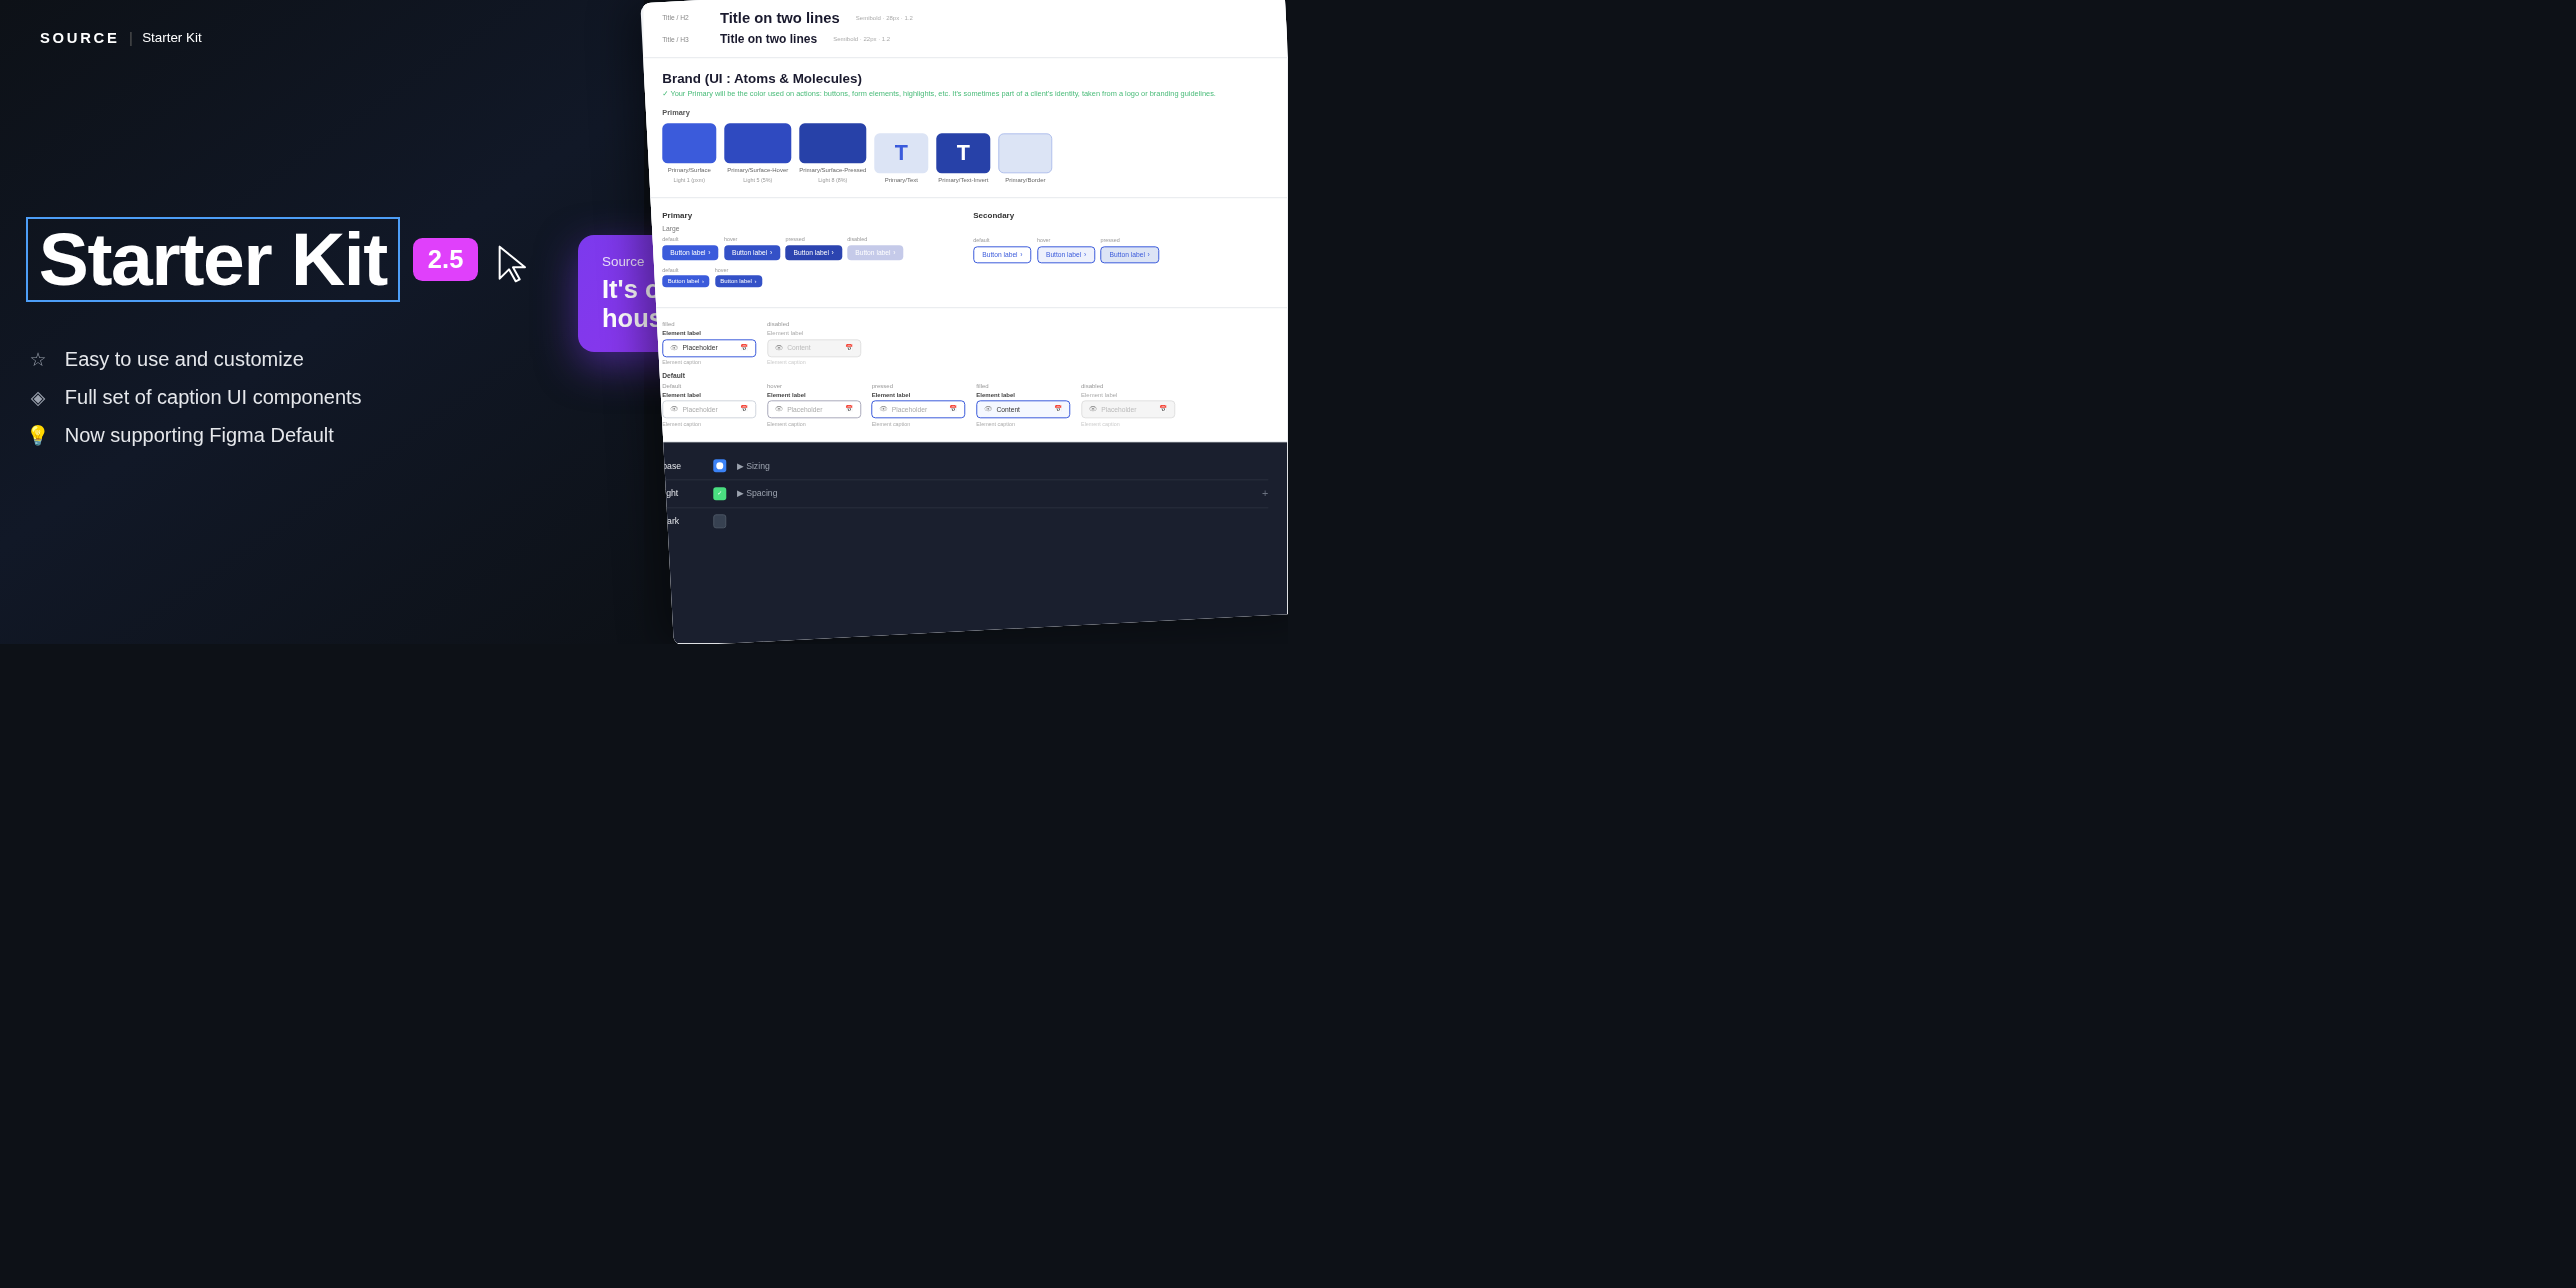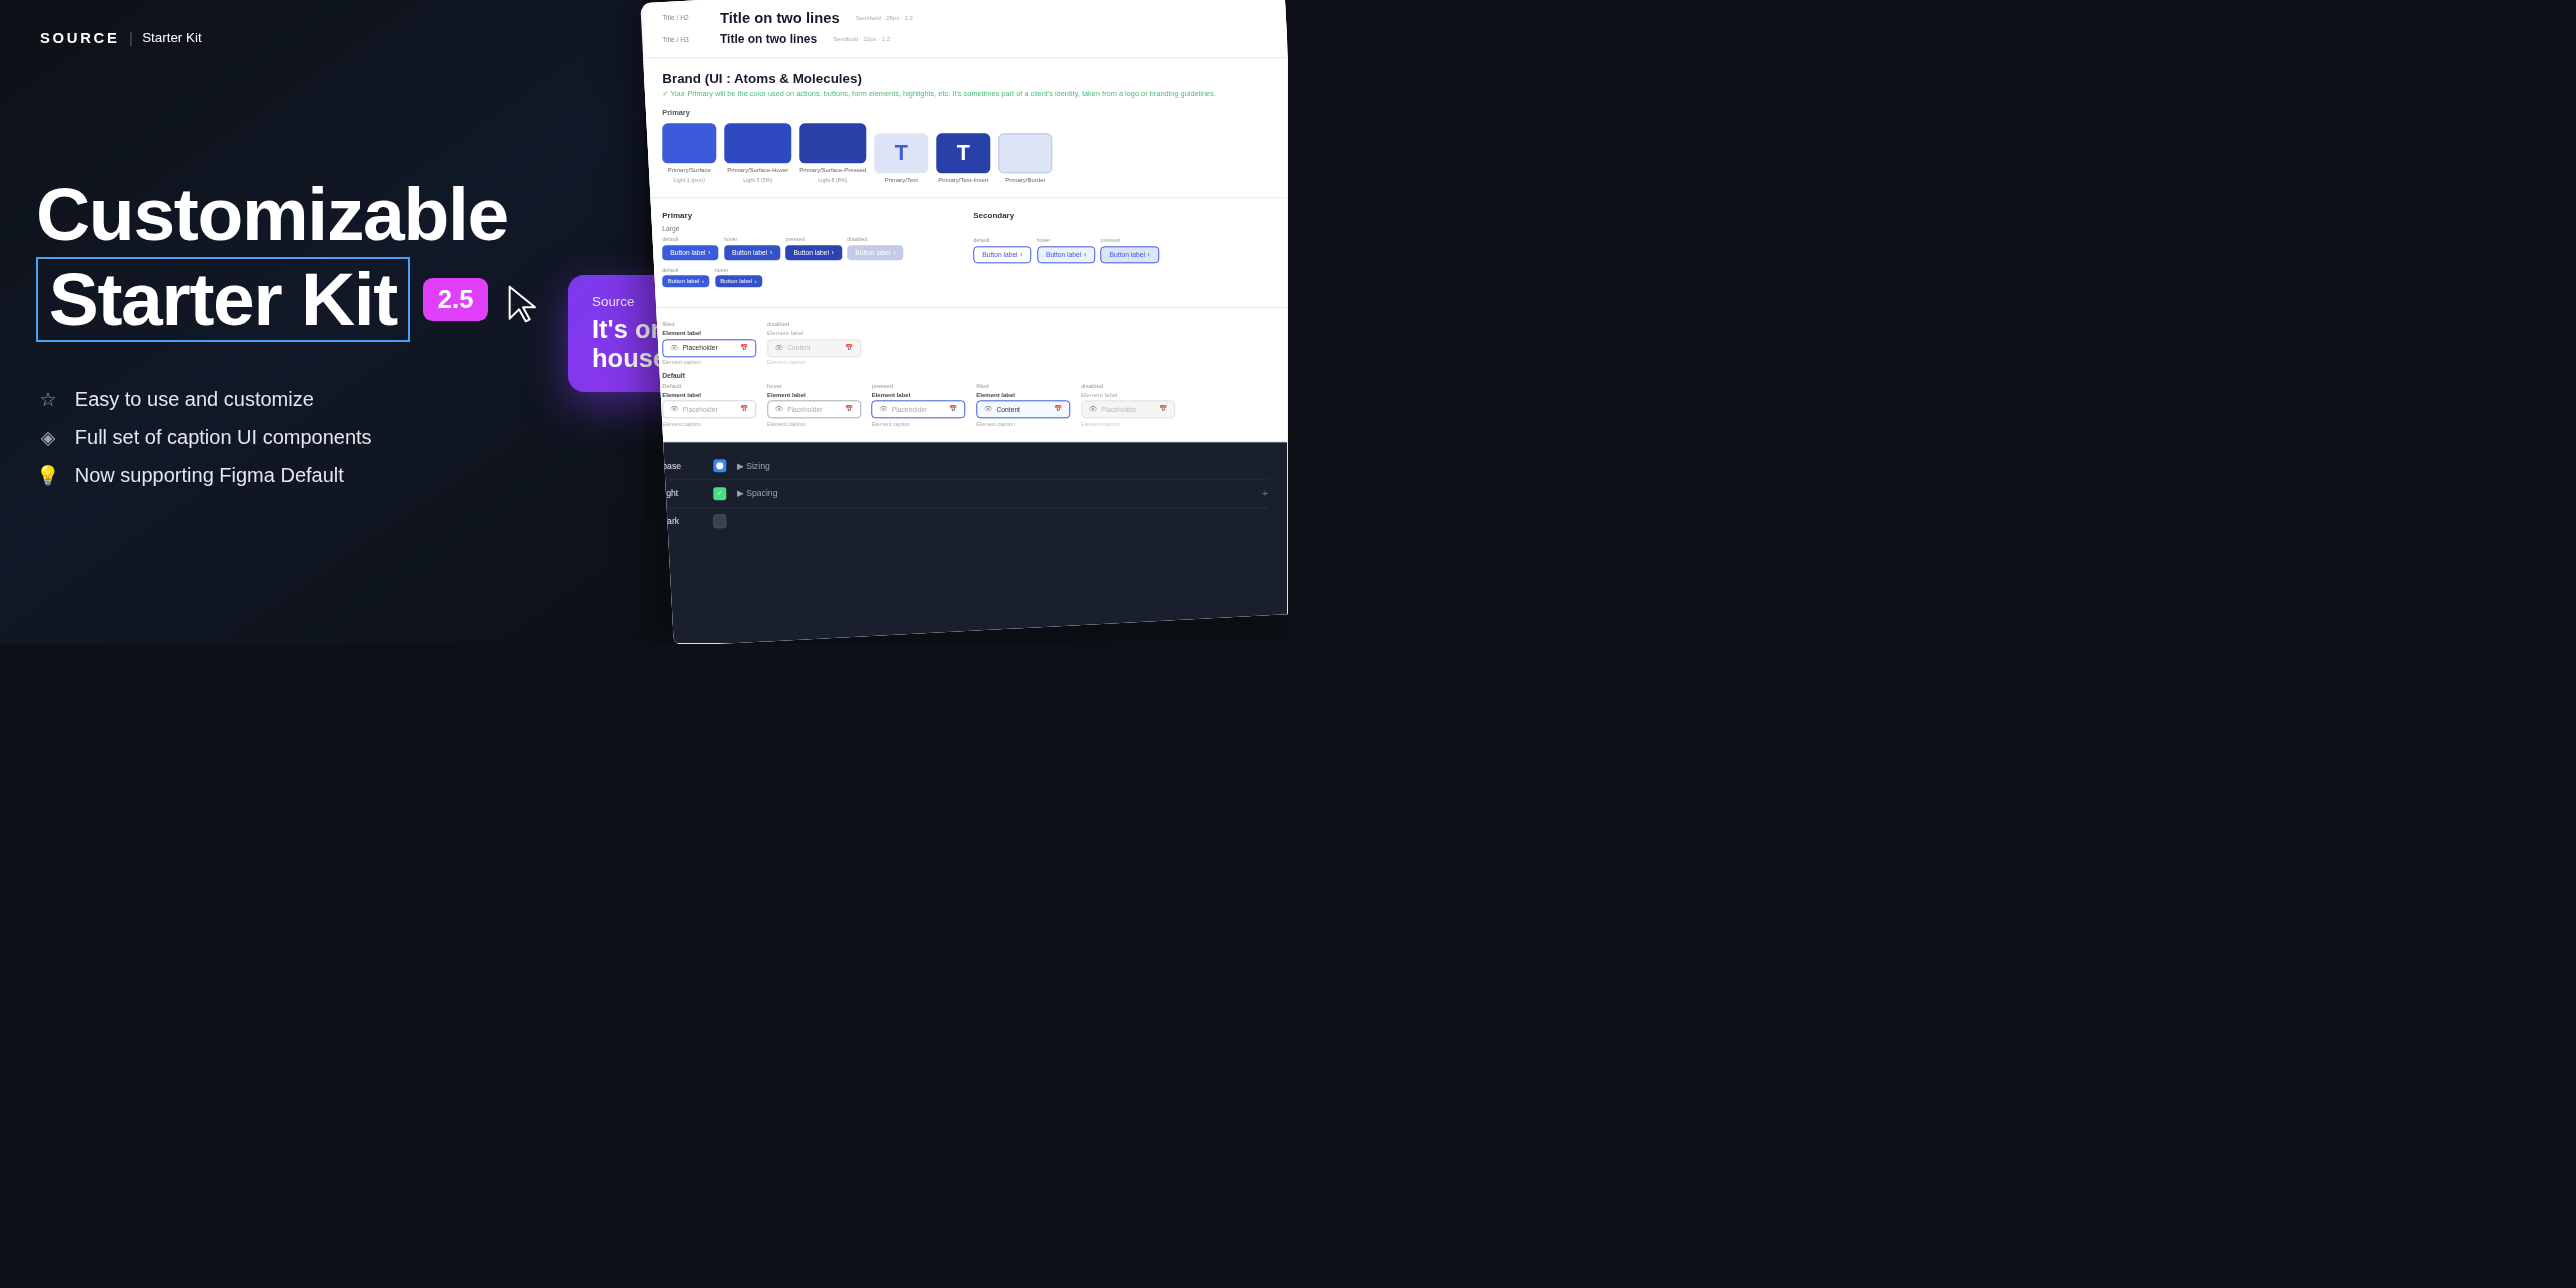--- a/index.html
+++ b/index.html
@@ -11,21 +11,21 @@
       font-family: -apple-system, BlinkMacSystemFont, 'Segoe UI', sans-serif;
       overflow: hidden;
       background: #0d1117;
     }
 
     
     .left-panel {
       width: 50%;
       height: 100%;
       background: linear-gradient(145deg, #0d1117 0%, #111827 50%, #0d1117 100%);
-      padding: 32px 36px;
+      padding: 32px 26px;
       display: flex;
       flex-direction: column;
       justify-content: center;
       position: relative;
     }
 
     .brand-header {
       display: flex;
       align-items: center;
       gap: 9.4px;
@@ -457,21 +457,20 @@
 
 <div class="left-panel">
 
   <div class="brand-header">
     <span class="brand-name">SOURCE</span>
     <span class="brand-divider">|</span>
     <span class="brand-subtitle">Starter Kit</span>
   </div>
 
   <div class="hero-section">
-    <div class="hero-title-main">Customizable</div>
 
     <div style="display:flex; align-items:center; position:relative;">
       <div class="hero-title-box-wrapper">
         <div class="hero-title-box">Starter Kit</div>
       </div>
 
       <span class="version-badge">2.5</span>
 
       <div style="position:relative; margin-left:16px;">
         <svg width="34" height="40" viewBox="0 0 50 60">

